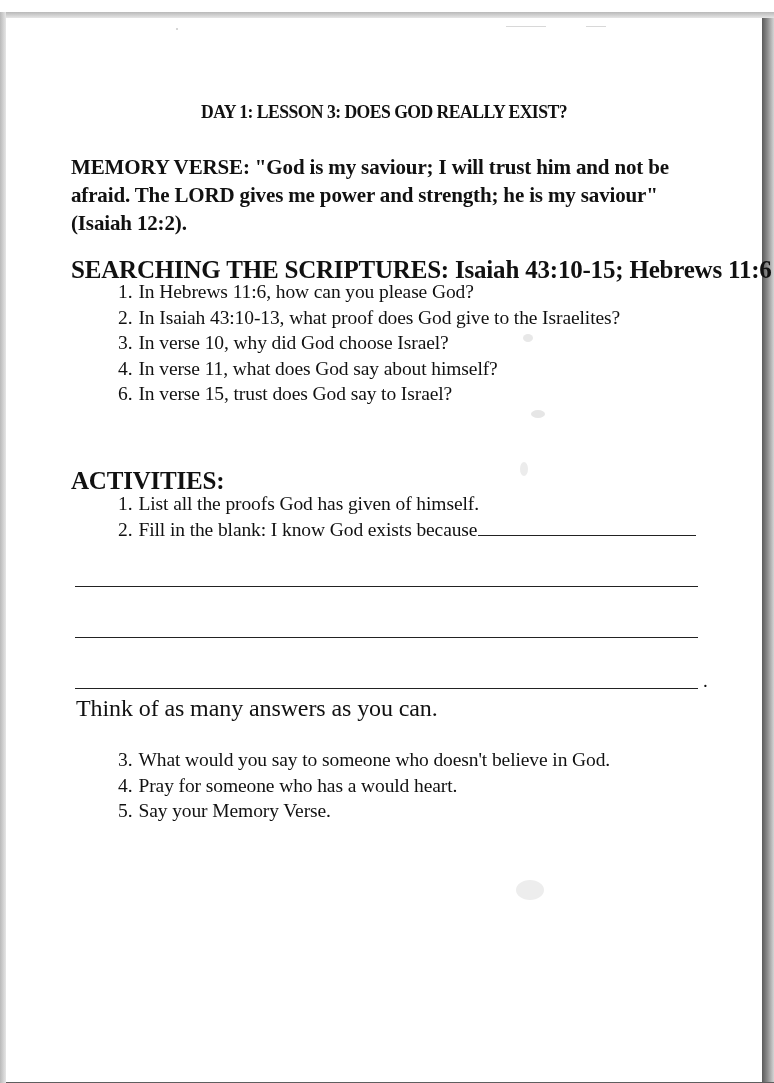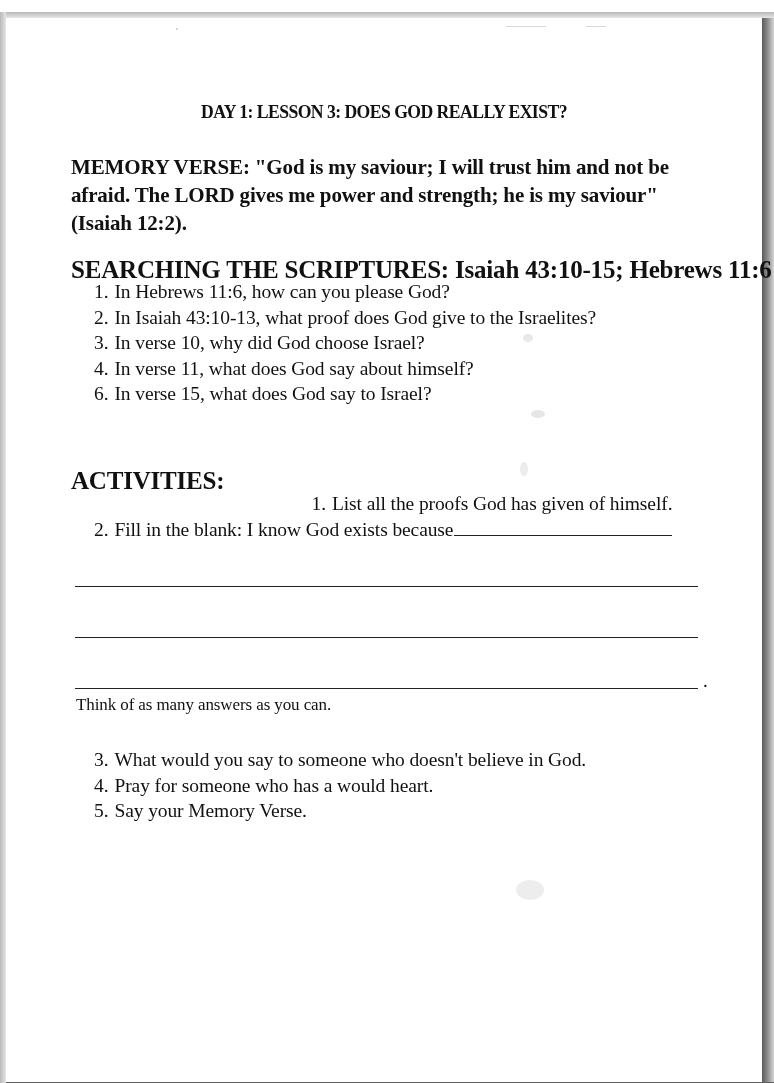--- a/index.html
+++ b/index.html
@@ -77,24 +77,24 @@
     .activities-heading { left: 65px; top: 449px; }
     .list {
       position: absolute;
       left: 88px;
       margin: 0; padding: 0;
       list-style: none;
       font-size: 19.5px;
       line-height: 25.5px;
       letter-spacing: -0.1px;
     }
-    .list li { white-space: nowrap; }
+    .list li { white-space: nowrap; margin-left: 24px; }
     .list .num { display: inline-block; margin-right: 6px; }
     .questions { top: 261px; }
-    .activities-a { top: 473px; text-align: right; }
+    .activities-a { top: 473px; }
     .activities-b { top: 729px; }
     .fill-blank-line {
       display: inline-block;
       width: 218px;
       border-bottom: 1.5px solid #222;
       height: 18px;
       vertical-align: baseline;
       margin-left: 1px;
     }
     .blank-line {
@@ -108,21 +108,21 @@
     .blank-2 { top: 619px; }
     .blank-3 { top: 670px; }
     .blank-period {
       position: absolute;
       left: 697px; top: 652px;
       font-size: 19px;
     }
     .note {
       position: absolute;
       left: 70px; top: 677px;
-      font-size: 17px;
+      font-size: 24px;
       letter-spacing: -0.1px;
       white-space: nowrap;
     }
     .speck {
       position: absolute;
       background: #c8c8c8;
       border-radius: 50%;
     }
   </style>
 </head>
@@ -148,21 +148,21 @@
 
     <div class="memory">MEMORY VERSE: "God is my saviour; I will trust him and not be afraid.  The LORD gives me power and strength; he is my saviour" (Isaiah 12:2).</div>
 
     <div class="section-heading scripture-heading">SEARCHING THE SCRIPTURES: Isaiah 43:10-15; Hebrews 11:6</div>
 
     <ol class="list questions">
       <li><span class="num">1.</span><span>In Hebrews 11:6, how can you please God?</span></li>
       <li><span class="num">2.</span><span>In Isaiah 43:10-13, what proof does God give to the Israelites?</span></li>
       <li><span class="num">3.</span><span>In verse 10, why did God choose Israel?</span></li>
       <li><span class="num">4.</span><span>In verse 11, what does God say about himself?</span></li>
-      <li><span class="num">6.</span><span>In verse 15, what does God say to Israel?</span></li>
+      <li><span class="num">6.</span><span>In verse 15, trust does God say to Israel?</span></li>
     </ol>
 
     <div class="section-heading activities-heading">ACTIVITIES:</div>
 
     <ol class="list activities-a">
       <li><span class="num">1.</span><span>List all the proofs God has given of himself.</span></li>
       <li><span class="num">2.</span><span>Fill in the blank: I know God exists because</span><span class="fill-blank-line"></span></li>
     </ol>
 
     <div class="blank-line blank-1"></div>

